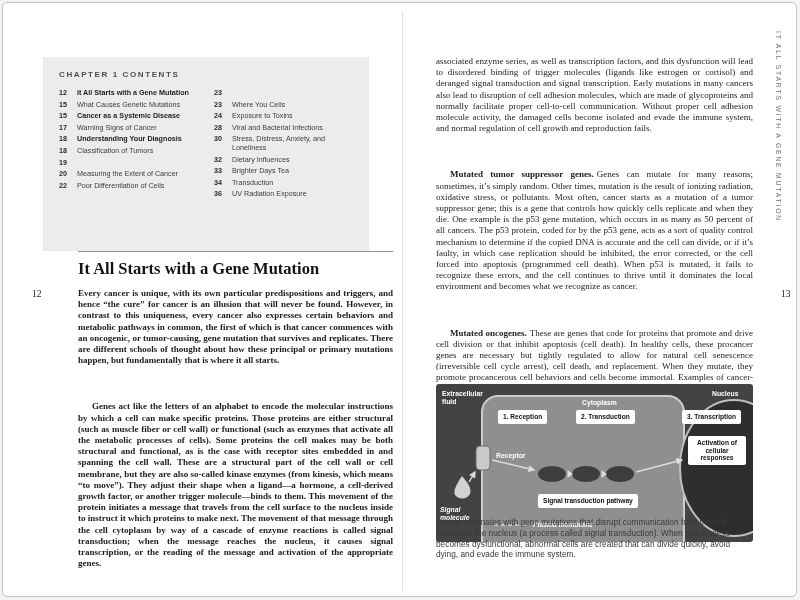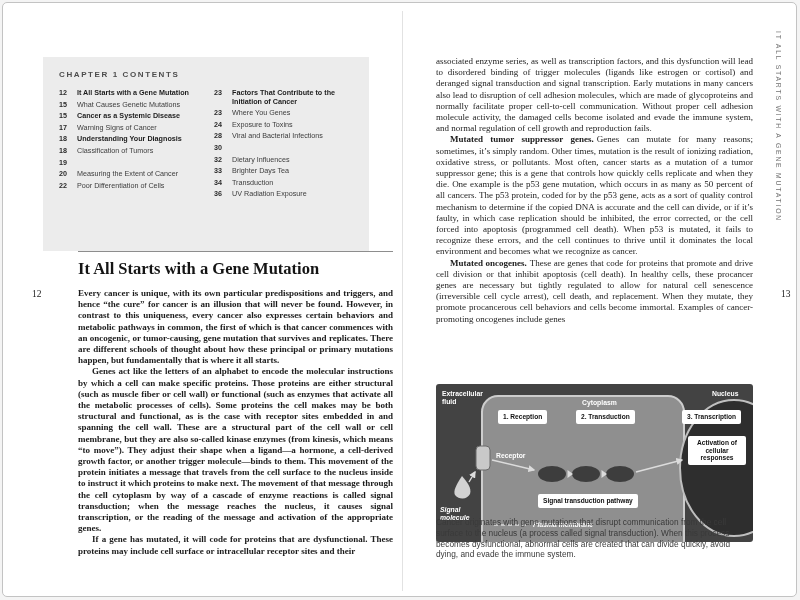--- a/index.html
+++ b/index.html
@@ -21,21 +21,21 @@
 
   
   .chapter-heading { position:absolute; left:75px; top:248px; width:315px;
                      font-family:"Liberation Serif", serif; font-size:16.5px; font-weight:bold;
                      color:#141414; border-top:1px solid #8d8d8d; padding-top:7px; }
   .body-block { position:absolute; font-family:"Liberation Serif", serif; font-size:9px;
                 line-height:11.2px; color:#1c1c1c; text-align:justify; }
   .body-left  { left:75px;  top:285px; width:315px;font-weight:bold; }
   .body-right { left:433px; top:53px;  width:317px; }
   .para { margin:0; }
-  .para.indent { text-indent:14px; }
+  .para.indent { text-indent:14px;margin-top:35px; }
   .para .lead { margin-right:3px; }
   .para .lead:empty { display:none; margin:0; }
 
   .page-num { position:absolute; font-family:"Liberation Serif", serif; font-size:9.5px; color:#222; }
   .pn-left  { left:29px;  top:286px; }
   .pn-right { left:758px; top:286px;margin-left:20px; }
 
   .running-head { position:absolute; left:772px; top:28px; writing-mode:vertical-rl;
                   font-size:6.8px; letter-spacing:1.8px; color:#737373; }
 
@@ -115,41 +115,41 @@
 
             <div class="toc-item">
               <span class="toc-num">22</span>
               <span class="toc-label">Poor Differentiation of Cells</span>
             </div>
           </div>
         <div class="toc-col">
 
             <div class="toc-item">
               <span class="toc-num">23</span>
-              <span class="toc-label bold">Factors That Contribute to the Initiation of Cancer</span>
             </div>
 
             <div class="toc-item">
               <span class="toc-num">23</span>
-              <span class="toc-label">Where You Genes</span>
+              <span class="toc-label">Where You Cells</span>
             </div>
 
             <div class="toc-item">
               <span class="toc-num">24</span>
               <span class="toc-label">Exposure to Toxins</span>
             </div>
 
 
             <div class="toc-item">
               <span class="toc-num">28</span>
               <span class="toc-label">Viral and Bacterial Infections</span>
             </div>
 
             <div class="toc-item">
               <span class="toc-num">30</span>
+              <span class="toc-label">Stress, Distress, Anxiety, and Loneliness</span>
             </div>
 
             <div class="toc-item">
               <span class="toc-num">32</span>
               <span class="toc-label">Dietary Influences</span>
             </div>
 
             <div class="toc-item">
               <span class="toc-num">33</span>
               <span class="toc-label">Brighter Days Tea</span>

